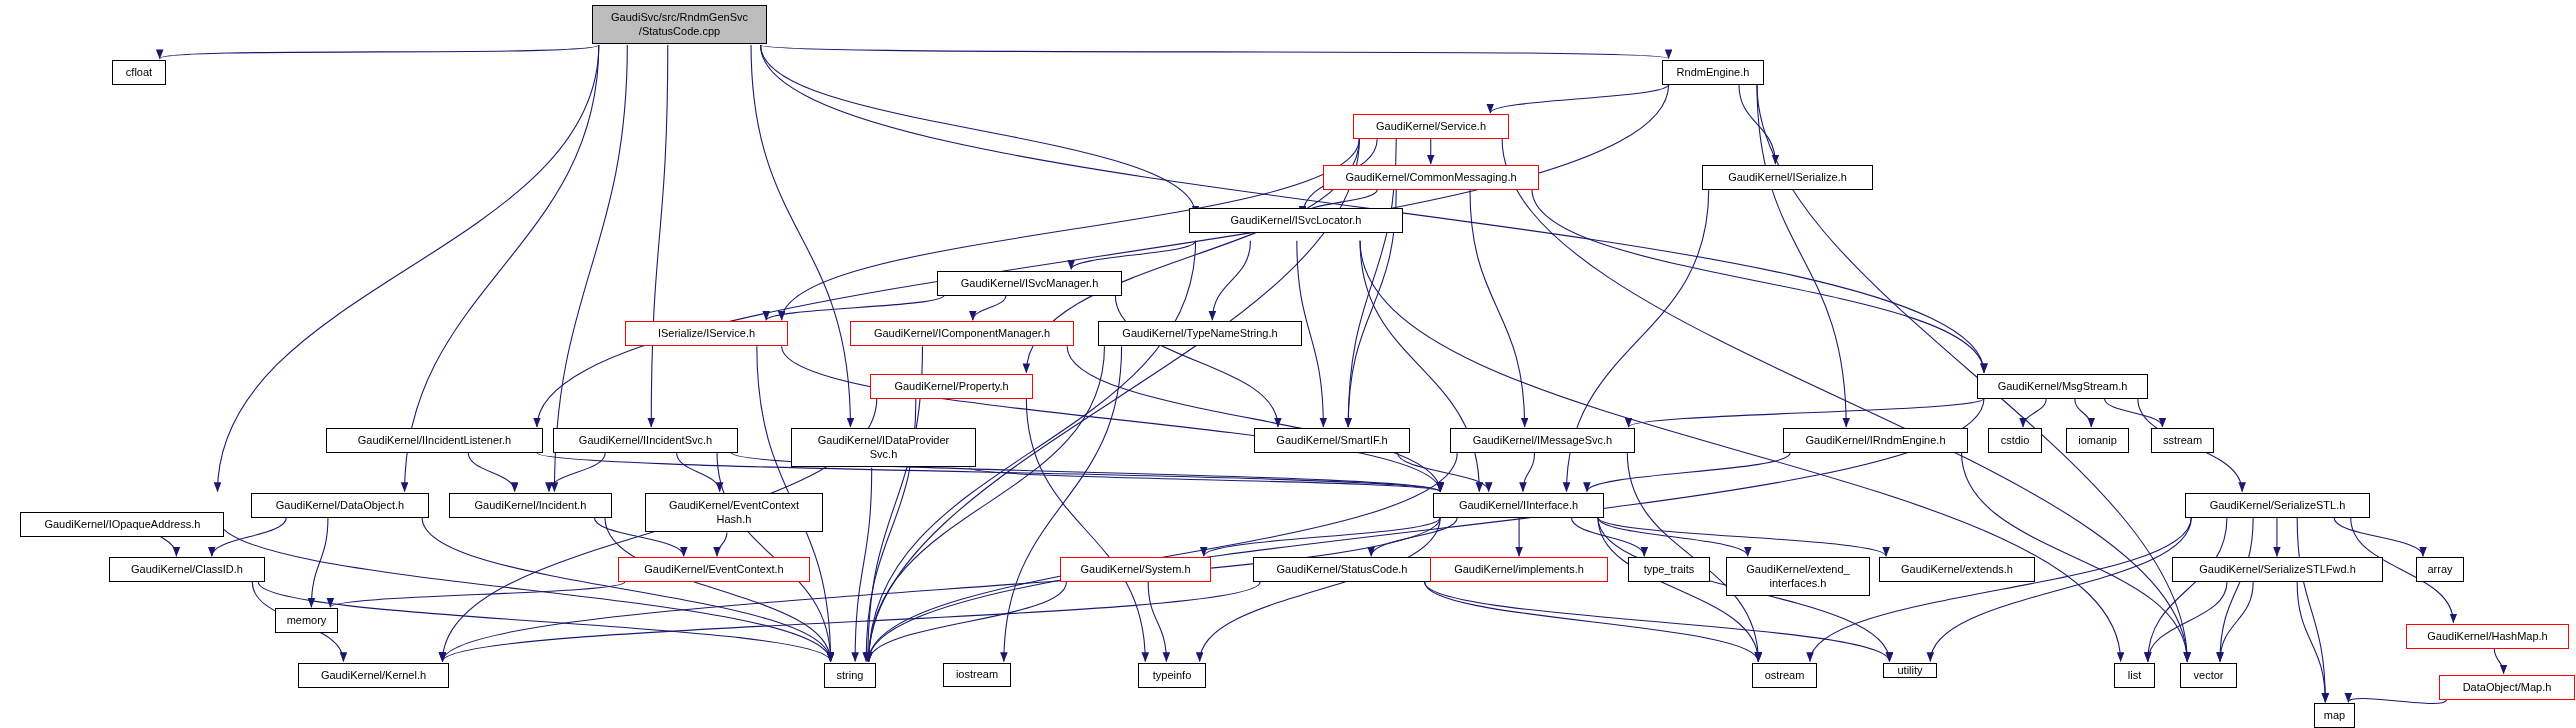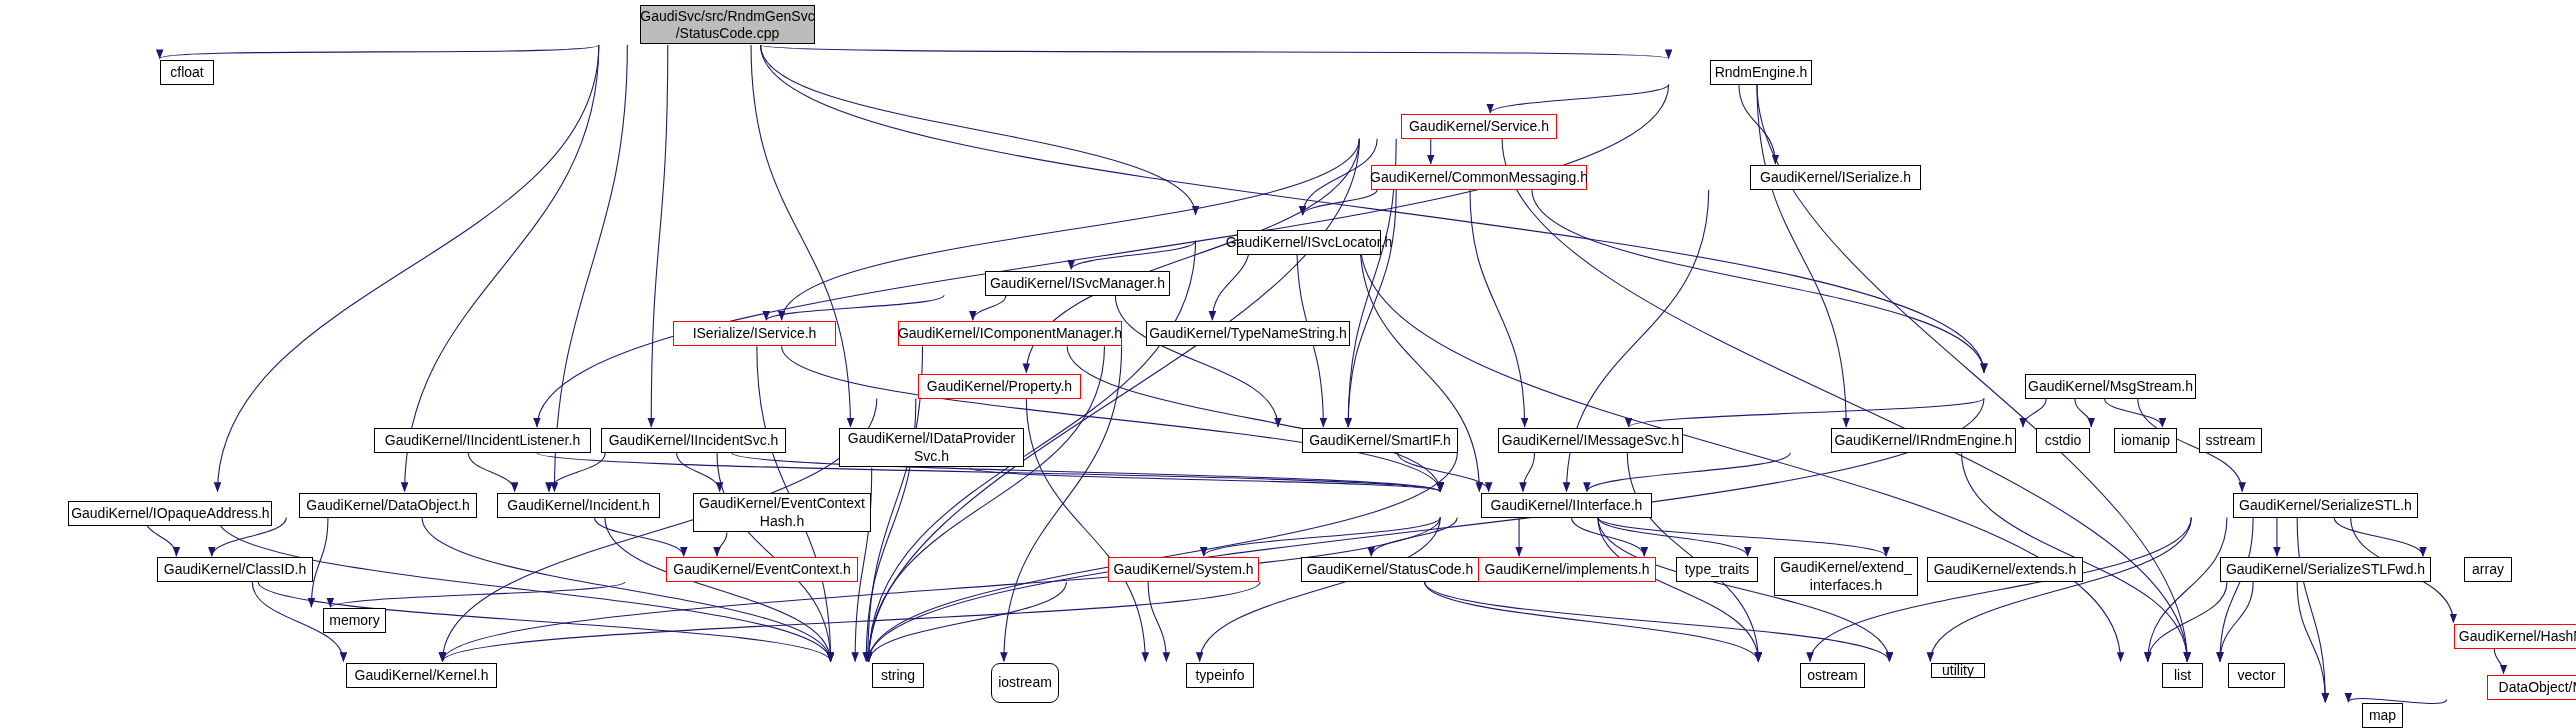--- a/index.html
+++ b/index.html
@@ -19,26 +19,25 @@
   .node{
     position:absolute;
     box-sizing:border-box;
     border:1.4px solid var(--node-border,#000000);
     background:var(--node-fill,#ffffff);
     color:#000000;
     display:flex;
     flex-direction:column;
     align-items:center;
     justify-content:center;
-    font-size:14px;
+    font-size:11px;
     line-height:1.22;
     white-space:nowrap;
     text-align:center;
     cursor:pointer;
-    margin-left:48px;
   }
   .node.red{border-color:var(--red-border,#ff0000);}
   .node.root{background:var(--root-fill,#bcbcbc);cursor:default;}
 </style>
 </head>
 <body>
 
 <div id="stage">
   <svg id="edges" xmlns="http://www.w3.org/2000/svg" width="2576" height="729" viewBox="0 0 3790 1072">
     <defs>
@@ -163,21 +162,21 @@
       </div>
       <div class="node red" style="left: 1353px; top: 114px; width: 156px; height: 24.5px;">
         <span>GaudiKernel/Service.h</span>
       </div>
       <div class="node red" style="left: 1323px; top: 165px; width: 216px; height: 24.5px;">
         <span>GaudiKernel/CommonMessaging.h</span>
       </div>
       <div class="node normal" style="left: 1702px; top: 165px; width: 171px; height: 24.5px;">
         <span>GaudiKernel/ISerialize.h</span>
       </div>
-      <div class="node normal" style="left: 1189px; top: 230px; width: 144px; height: 24.5px;">
+      <div class="node normal" style="left: 1189px; top: 208px; width: 214px; height: 24.5px;">
         <span>GaudiKernel/ISvcLocator.h</span>
       </div>
       <div class="node normal" style="left: 937px; top: 271px; width: 185px; height: 24.5px;">
         <span>GaudiKernel/ISvcManager.h</span>
       </div>
       <div class="node red" style="left: 625px; top: 321px; width: 163px; height: 24.5px;">
         <span>ISerialize/IService.h</span>
       </div>
       <div class="node red" style="left: 850px; top: 321px; width: 224px; height: 24.5px;">
         <span>GaudiKernel/IComponentManager.h</span>
@@ -212,21 +211,21 @@
       </div>
       <div class="node normal" style="left: 1988px; top: 428px; width: 54px; height: 24.5px;">
         <span>cstdio</span>
       </div>
       <div class="node normal" style="left: 2066px; top: 428px; width: 63px; height: 24.5px;">
         <span>iomanip</span>
       </div>
       <div class="node normal" style="left: 2151px; top: 428px; width: 63px; height: 24.5px;">
         <span>sstream</span>
       </div>
-      <div class="node normal" style="left: 20.4px; top: 501px; width: 204px; height: 24.5px;">
+      <div class="node normal" style="left: 20.4px; top: 512px; width: 204px; height: 24.5px;">
         <span>GaudiKernel/IOpaqueAddress.h</span>
       </div>
       <div class="node normal" style="left: 251px; top: 493px; width: 178px; height: 24.5px;">
         <span>GaudiKernel/DataObject.h</span>
       </div>
       <div class="node normal" style="left: 449px; top: 493px; width: 163px; height: 24.5px;">
         <span>GaudiKernel/Incident.h</span>
       </div>
       <div class="node normal" style="left: 645px; top: 493px; width: 178px; height: 39px;">
         <span>GaudiKernel/EventContext</span>
@@ -271,21 +270,21 @@
       </div>
       <div class="node normal" style="left: 275px; top: 608px; width: 63px; height: 24.5px;">
         <span>memory</span>
       </div>
       <div class="node normal" style="left: 298px; top: 663px; width: 151px; height: 24.5px;">
         <span>GaudiKernel/Kernel.h</span>
       </div>
       <div class="node normal" style="left: 824px; top: 663px; width: 52px; height: 24.5px;">
         <span>string</span>
       </div>
-      <div class="node normal" style="left: 943px; top: 663px; width: 68px; height: 40px; border-radius: 9px;">
+      <div class="node normal" style="left: 943px; top: 663px; width: 68px; height: 24px;">
         <span>iostream</span>
       </div>
       <div class="node normal" style="left: 1138px; top: 663px; width: 68px; height: 24.5px;">
         <span>typeinfo</span>
       </div>
       <div class="node normal" style="left: 1752px; top: 663px; width: 65px; height: 24.5px;">
         <span>ostream</span>
       </div>
       <div class="node normal" style="left: 1883px; top: 663px; width: 54px; height: 15px;">
         <span>utility</span>

